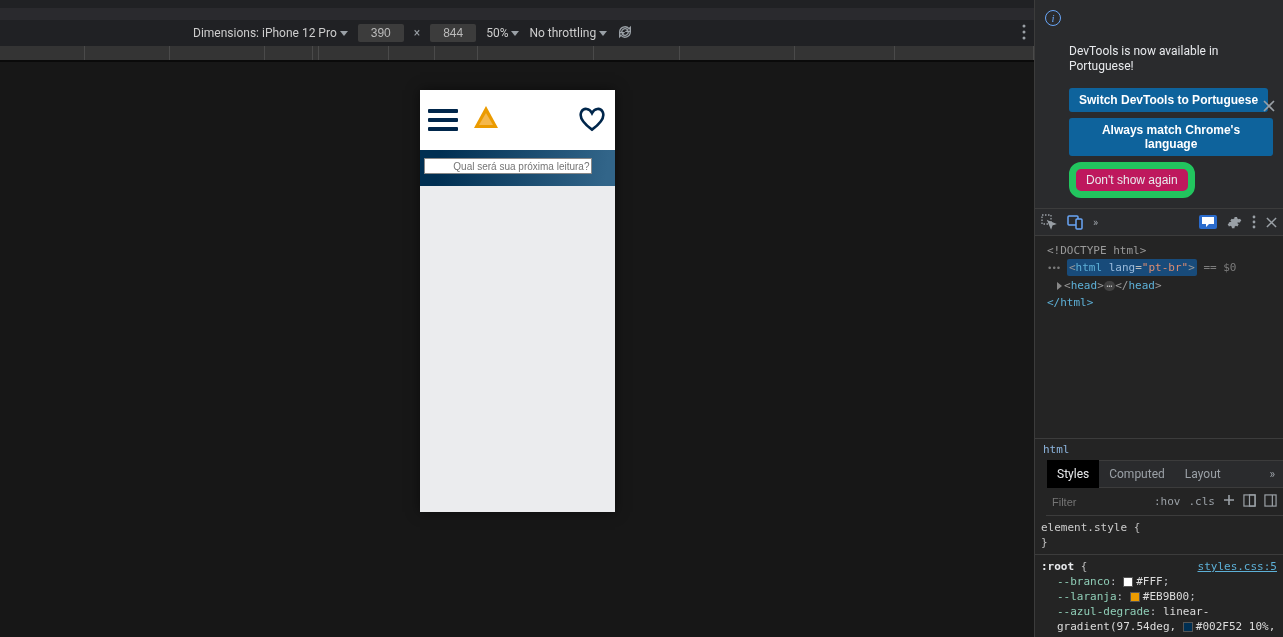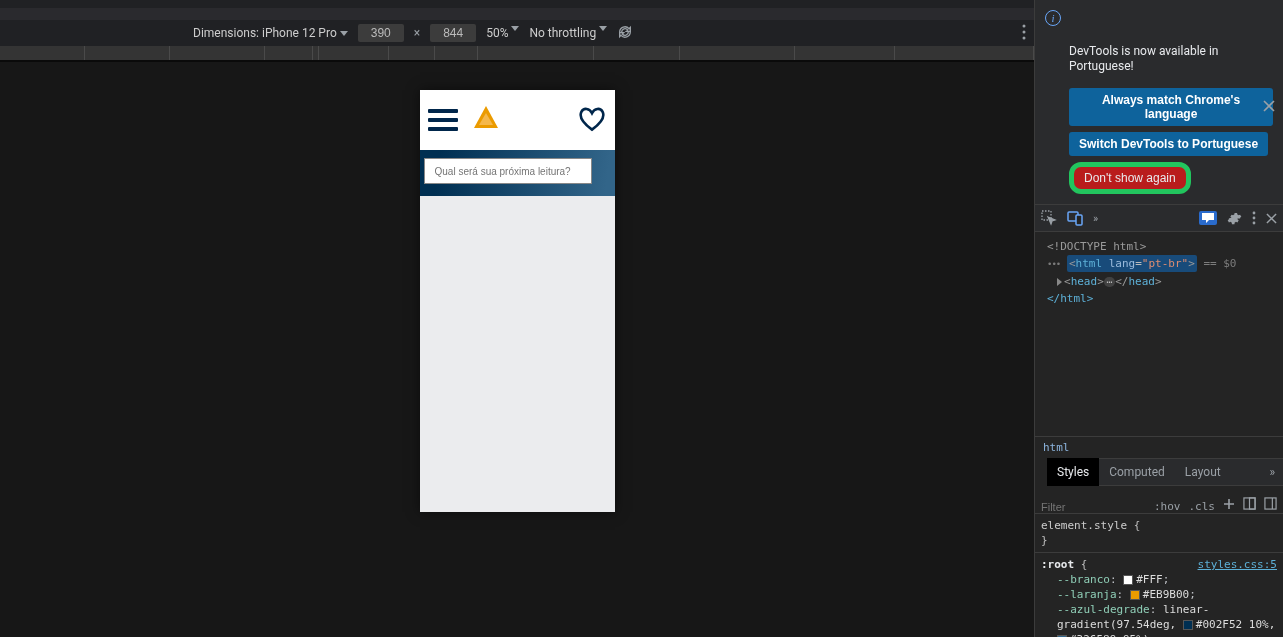--- a/index.html
+++ b/index.html
@@ -58,21 +58,21 @@
       color: #bbb;
       text-align: center;
       font-size: 12px;
       outline: none;
     }
     .dim-x {
       color: #9aa0a6;
     }
     .zoom-group, .throttle-group {
       display: flex;
-      align-items: flex-start;
+      align-items: center;
       gap: 3px;
       font-size: 12px;
       color: #cdcdcd;
     }
     .rotate-icon svg { width: 16px; height: 16px; }
     .menu-dots {
       position: absolute;
       right: 8px;
       cursor: pointer;
     }
@@ -142,25 +142,26 @@
     .hero-text {
       color: #00264b;
       font-family: Arial, sans-serif;
       font-size: 12px;
       font-weight: bold;
       line-height: 13px;
     }
     .hero-input {
       margin-top: 4px;
       width: 168px;
-      height: 26px;
+      height: 16px;
       font-size: 10px;
-      padding: 0 10px;
+      padding: 0 1px;
       border: 1px solid #888;
       background: #fff;
+      text-align: right;
     }
 
     .devtools {
       position: absolute;
       top: 0;
       left: 1034px;
       width: 249px;
       height: 637px;
       background: #242424;
       border-left: 1px solid #3c3c3c;
@@ -194,22 +195,22 @@
       background: #0e639c;
       color: #fff;
       border: none;
       padding: 5px 10px;
       border-radius: 3px;
       font-size: 12px;
       cursor: pointer;
       font-weight: 600;
     }
     .btn-gray {
-      background: #b91c1c;
-      border: 5px solid #22c55e;
+      background: #be185d;
+      border: 7px solid #22c55e;
       color: #e8eaed;
       padding: 4px 10px;
       border-radius: 12px;
       font-size: 12px;
       cursor: pointer;
     }
     .infobar-close {
       position: absolute;
       right: 8px;
       top: 18px;
@@ -300,25 +301,26 @@
       cursor: pointer;
     }
     .styles-tabs .stab.active {
       background: #000;
       color: #e8eaed;
     }
     .styles-tabs .spacer { flex: 1; }
     .filter-row {
       height: 28px;
       display: flex;
-      align-items: flex-end;
+      align-items: center;
       padding: 0 6px;
       gap: 8px;
       border-bottom: 1px solid #3c3c3c;
       font-size: 11px;
+      margin-left: 11px;
     }
     .filter-input {
       background: transparent;
       border: none;
       color: #999;
       width: 50px;
       font-size: 11px;
       outline: none;
     }
     .filter-row .pbtn {
@@ -466,22 +468,22 @@
   </div>
 </div>
 
 <div class="devtools">
 
   <div class="infobar">
     <div class="info-circle">i</div>
     <div class="infobar-msg">DevTools is now available in Portuguese!</div>
   </div>
   <div class="infobar-controls">
+    <button class="btn-blue">Switch DevTools to Portuguese</button>
     <button class="btn-blue">Always match Chrome's language</button>
-    <button class="btn-blue">Switch DevTools to Portuguese</button>
     <button class="btn-gray">Don't show again</button>
     <span class="infobar-close">
       <svg width="12" height="12" viewBox="0 0 12 12" stroke="#9aa0a6" stroke-width="1.6">
           <path d="M1 1 L11 11 M11 1 L1 11"></path>
         </svg>
     </span>
   </div>
 
   <div class="tab-strip">
     <span class="icon-btn">

